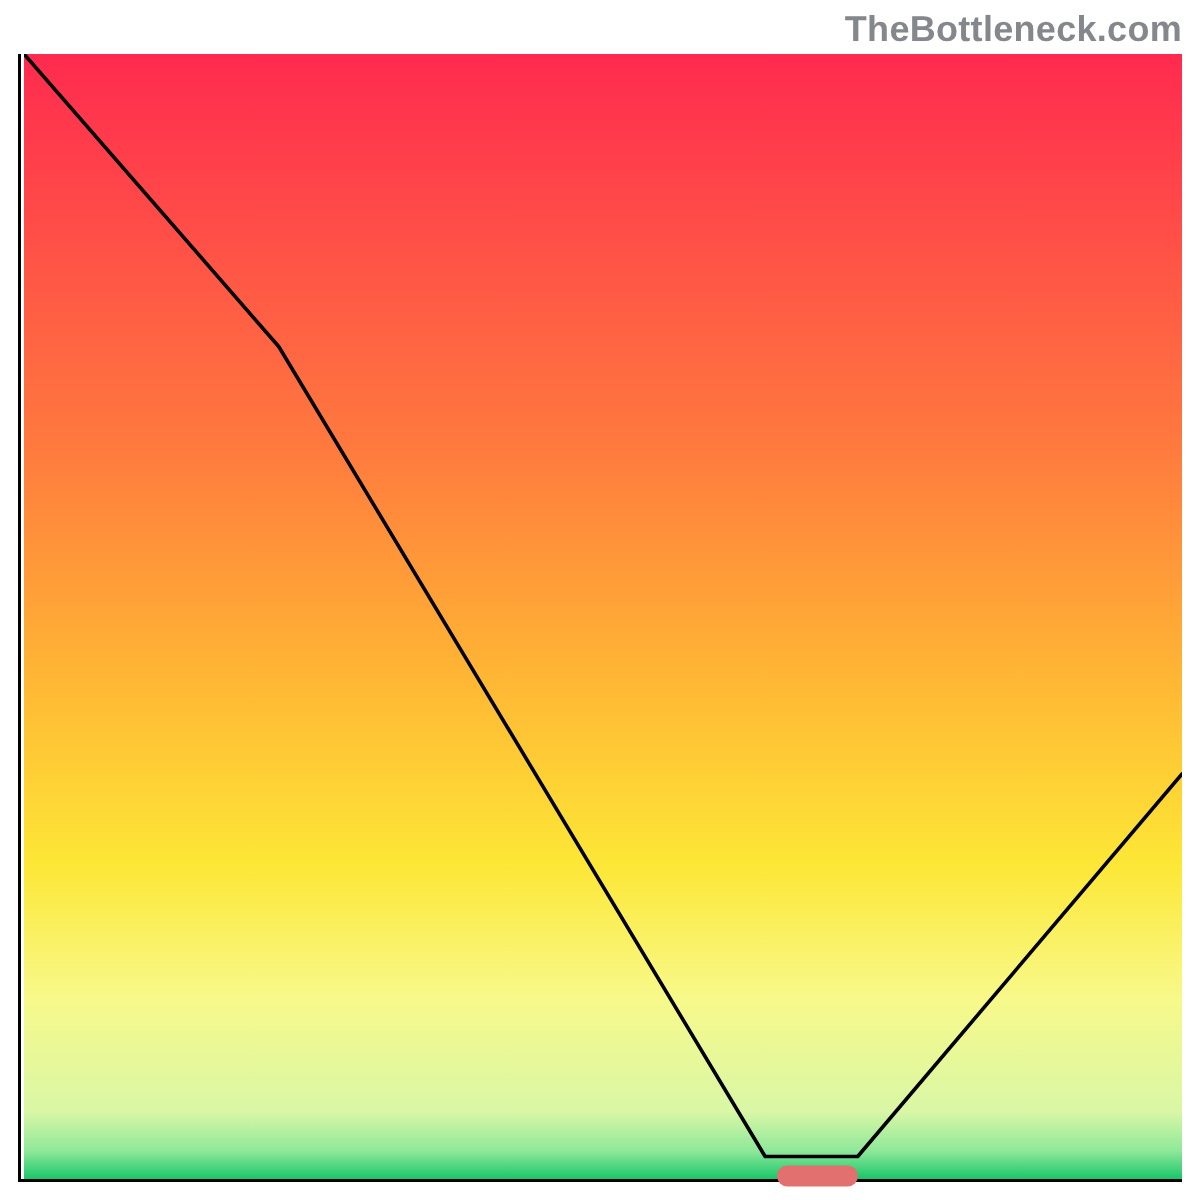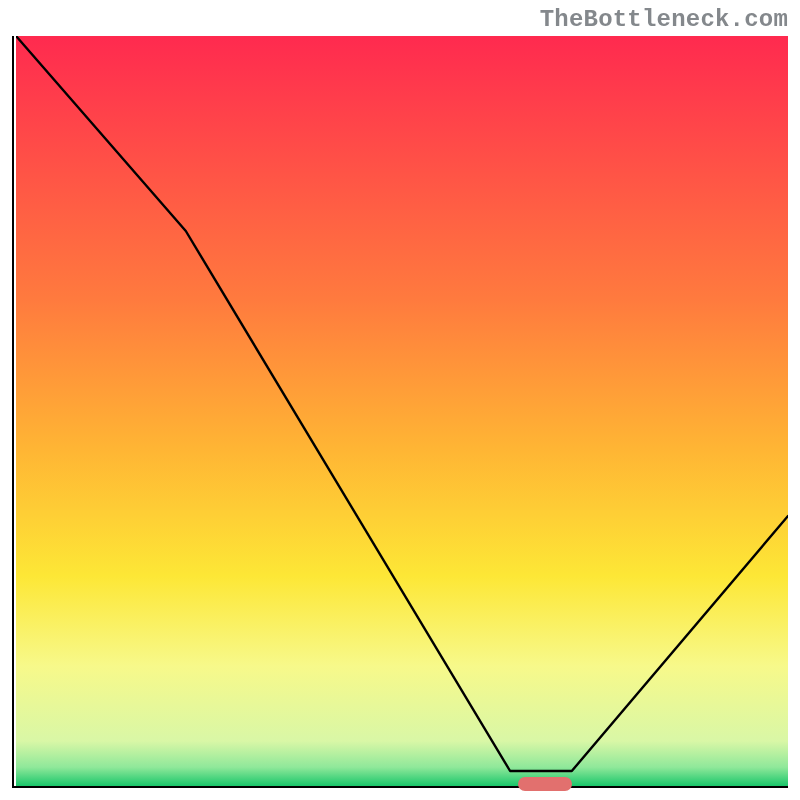--- a/index.html
+++ b/index.html
@@ -25,21 +25,21 @@
     position: absolute;
     left: 2px;
     top: 0;
     width: 772px;
     height: 750px;
   }
   .watermark {
     position: absolute;
     top: 6px;
     right: 12px;
-    font-family: Liberation Mono, monospace;
+    font-family: Liberation Sans, sans-serif;
     font-size: 24px;
     font-weight: 600;
     color: #84888c;
     letter-spacing: 0.2px;
   }
   .marker {
     position: absolute;
     background: #e2706e;
     border-radius: 8px;
     height: 14px;

